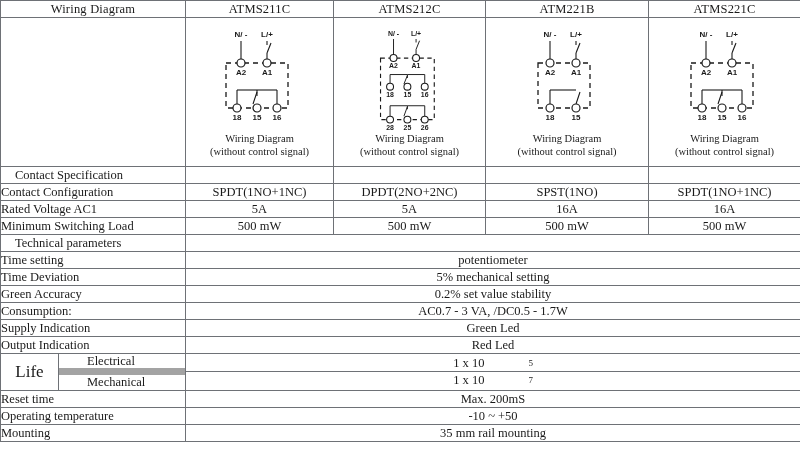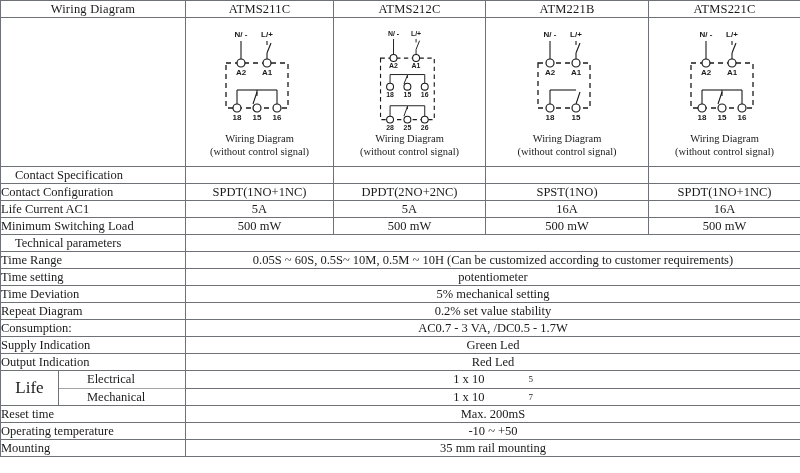--- a/index.html
+++ b/index.html
@@ -120,21 +120,21 @@
     flex-direction: column;
   }
   .life-sub {
     flex: 1;
     display: flex;
     align-items: center;
     padding-left: 28px;
     font-size: 12.5px;
     box-sizing: border-box;
   }
-  .life-sub.top { border-bottom: 1px solid #a3a3a3; }
+  .life-sub.top { border-bottom: 7px solid #a3a3a3; }
 
   td.life-cell { padding: 0; height: 34px; }
   td.nopad { padding: 0; }
 
   .stacked-vals {
     display: flex;
     flex-direction: column;
     height: 34px;
   }
   .stacked-vals .sv {
@@ -328,54 +328,50 @@
 
       <tr>
         <td class="lbl">Contact Configuration</td>
         <td class="val">SPDT(1NO+1NC)</td>
         <td class="val">DPDT(2NO+2NC)</td>
         <td class="val">SPST(1NO)</td>
         <td class="val">SPDT(1NO+1NC)</td>
       </tr>
 
       <tr>
-        <td class="lbl">Life Current AC1</td>
+        <td class="lbl">Rated Voltage AC1</td>
         <td class="val">5A</td>
         <td class="val">5A</td>
         <td class="val">16A</td>
         <td class="val">16A</td>
       </tr>
 
       <tr>
         <td class="lbl">Minimum Switching Load</td>
         <td class="val">500 mW</td>
         <td class="val">500 mW</td>
         <td class="val">500 mW</td>
         <td class="val">500 mW</td>
       </tr>
 
       <tr class="section">
         <td class="lbl">Technical parameters</td>
         <td colspan="4"></td>
       </tr>
 
       <tr>
-        <td class="lbl">Time Range</td>
-        <td class="val" colspan="4">0.05S ~ 60S,  0.5S~ 10M, 0.5M ~ 10H (Can be customized according to customer requirements)</td>
-      </tr>
-      <tr>
         <td class="lbl">Time setting</td>
         <td class="val" colspan="4">potentiometer</td>
       </tr>
       <tr>
         <td class="lbl">Time Deviation</td>
         <td class="val" colspan="4">5% mechanical setting</td>
       </tr>
       <tr>
-        <td class="lbl">Repeat Diagram</td>
+        <td class="lbl">Green Accuracy</td>
         <td class="val" colspan="4">0.2% set value stability</td>
       </tr>
       <tr>
         <td class="lbl">Consumption:</td>
         <td class="val" colspan="4">AC0.7 - 3 VA, /DC0.5 - 1.7W</td>
       </tr>
       <tr>
         <td class="lbl">Supply Indication</td>
         <td class="val" colspan="4">Green Led</td>
       </tr>

